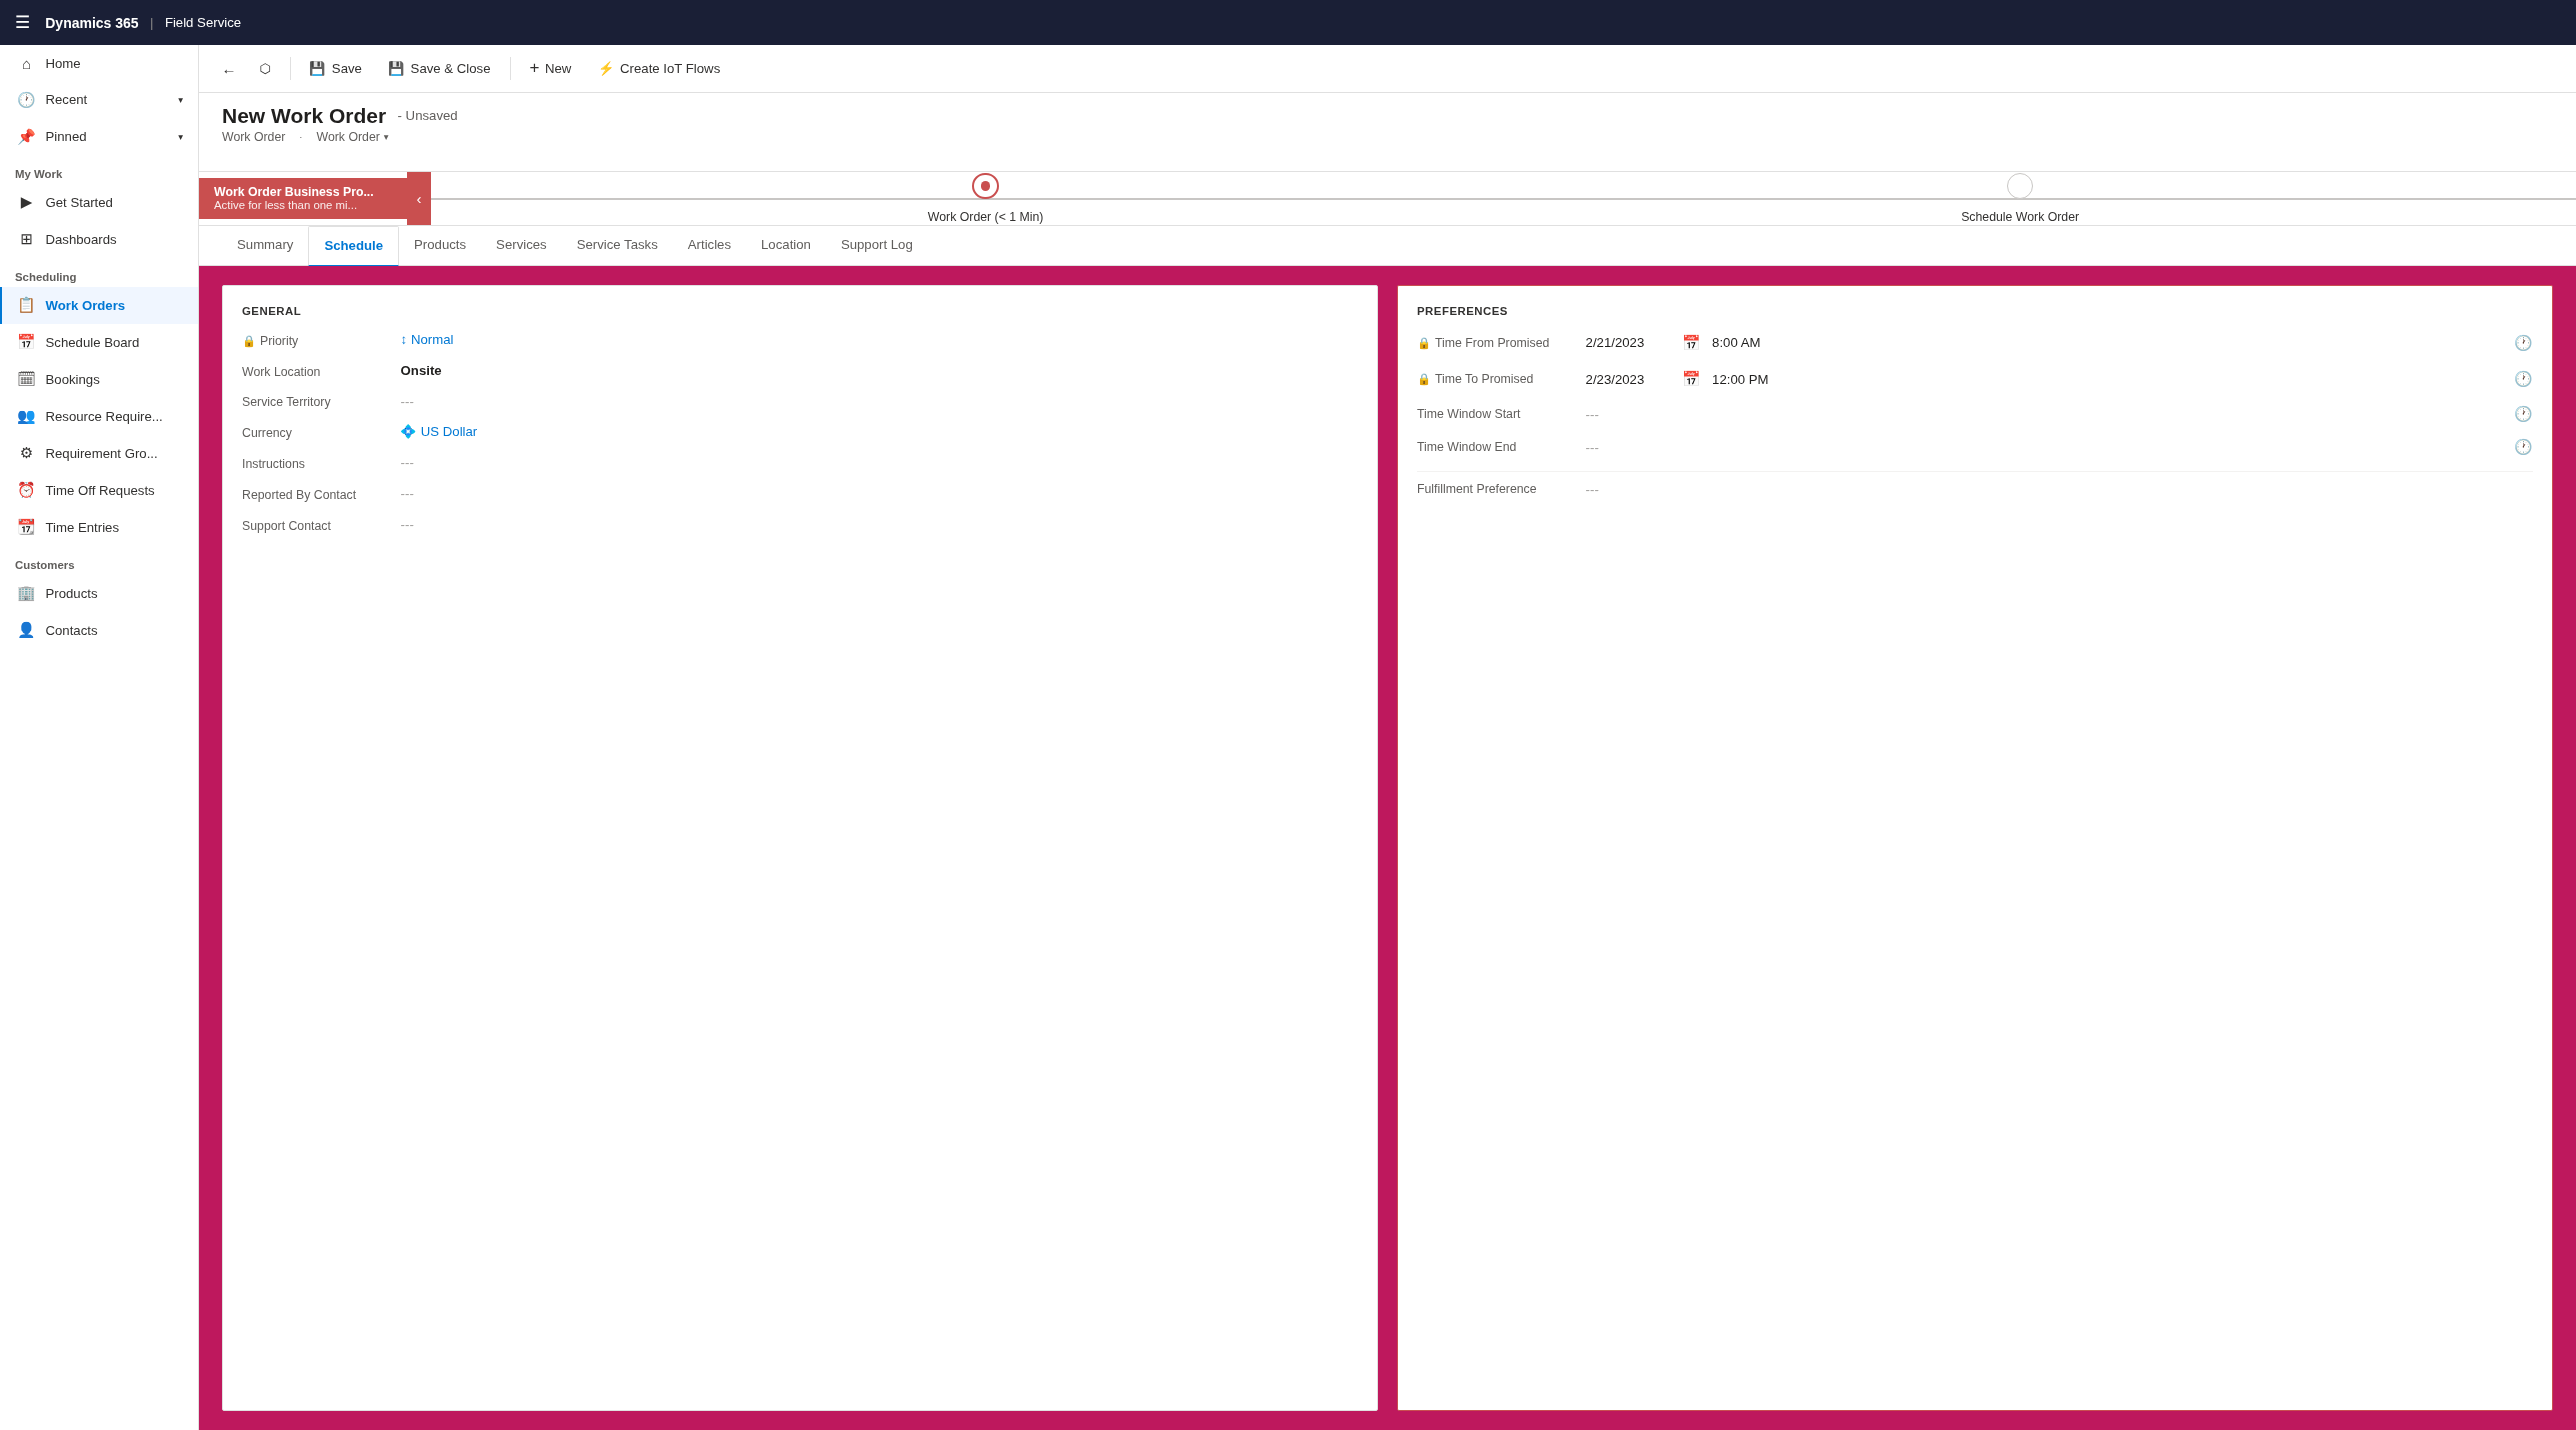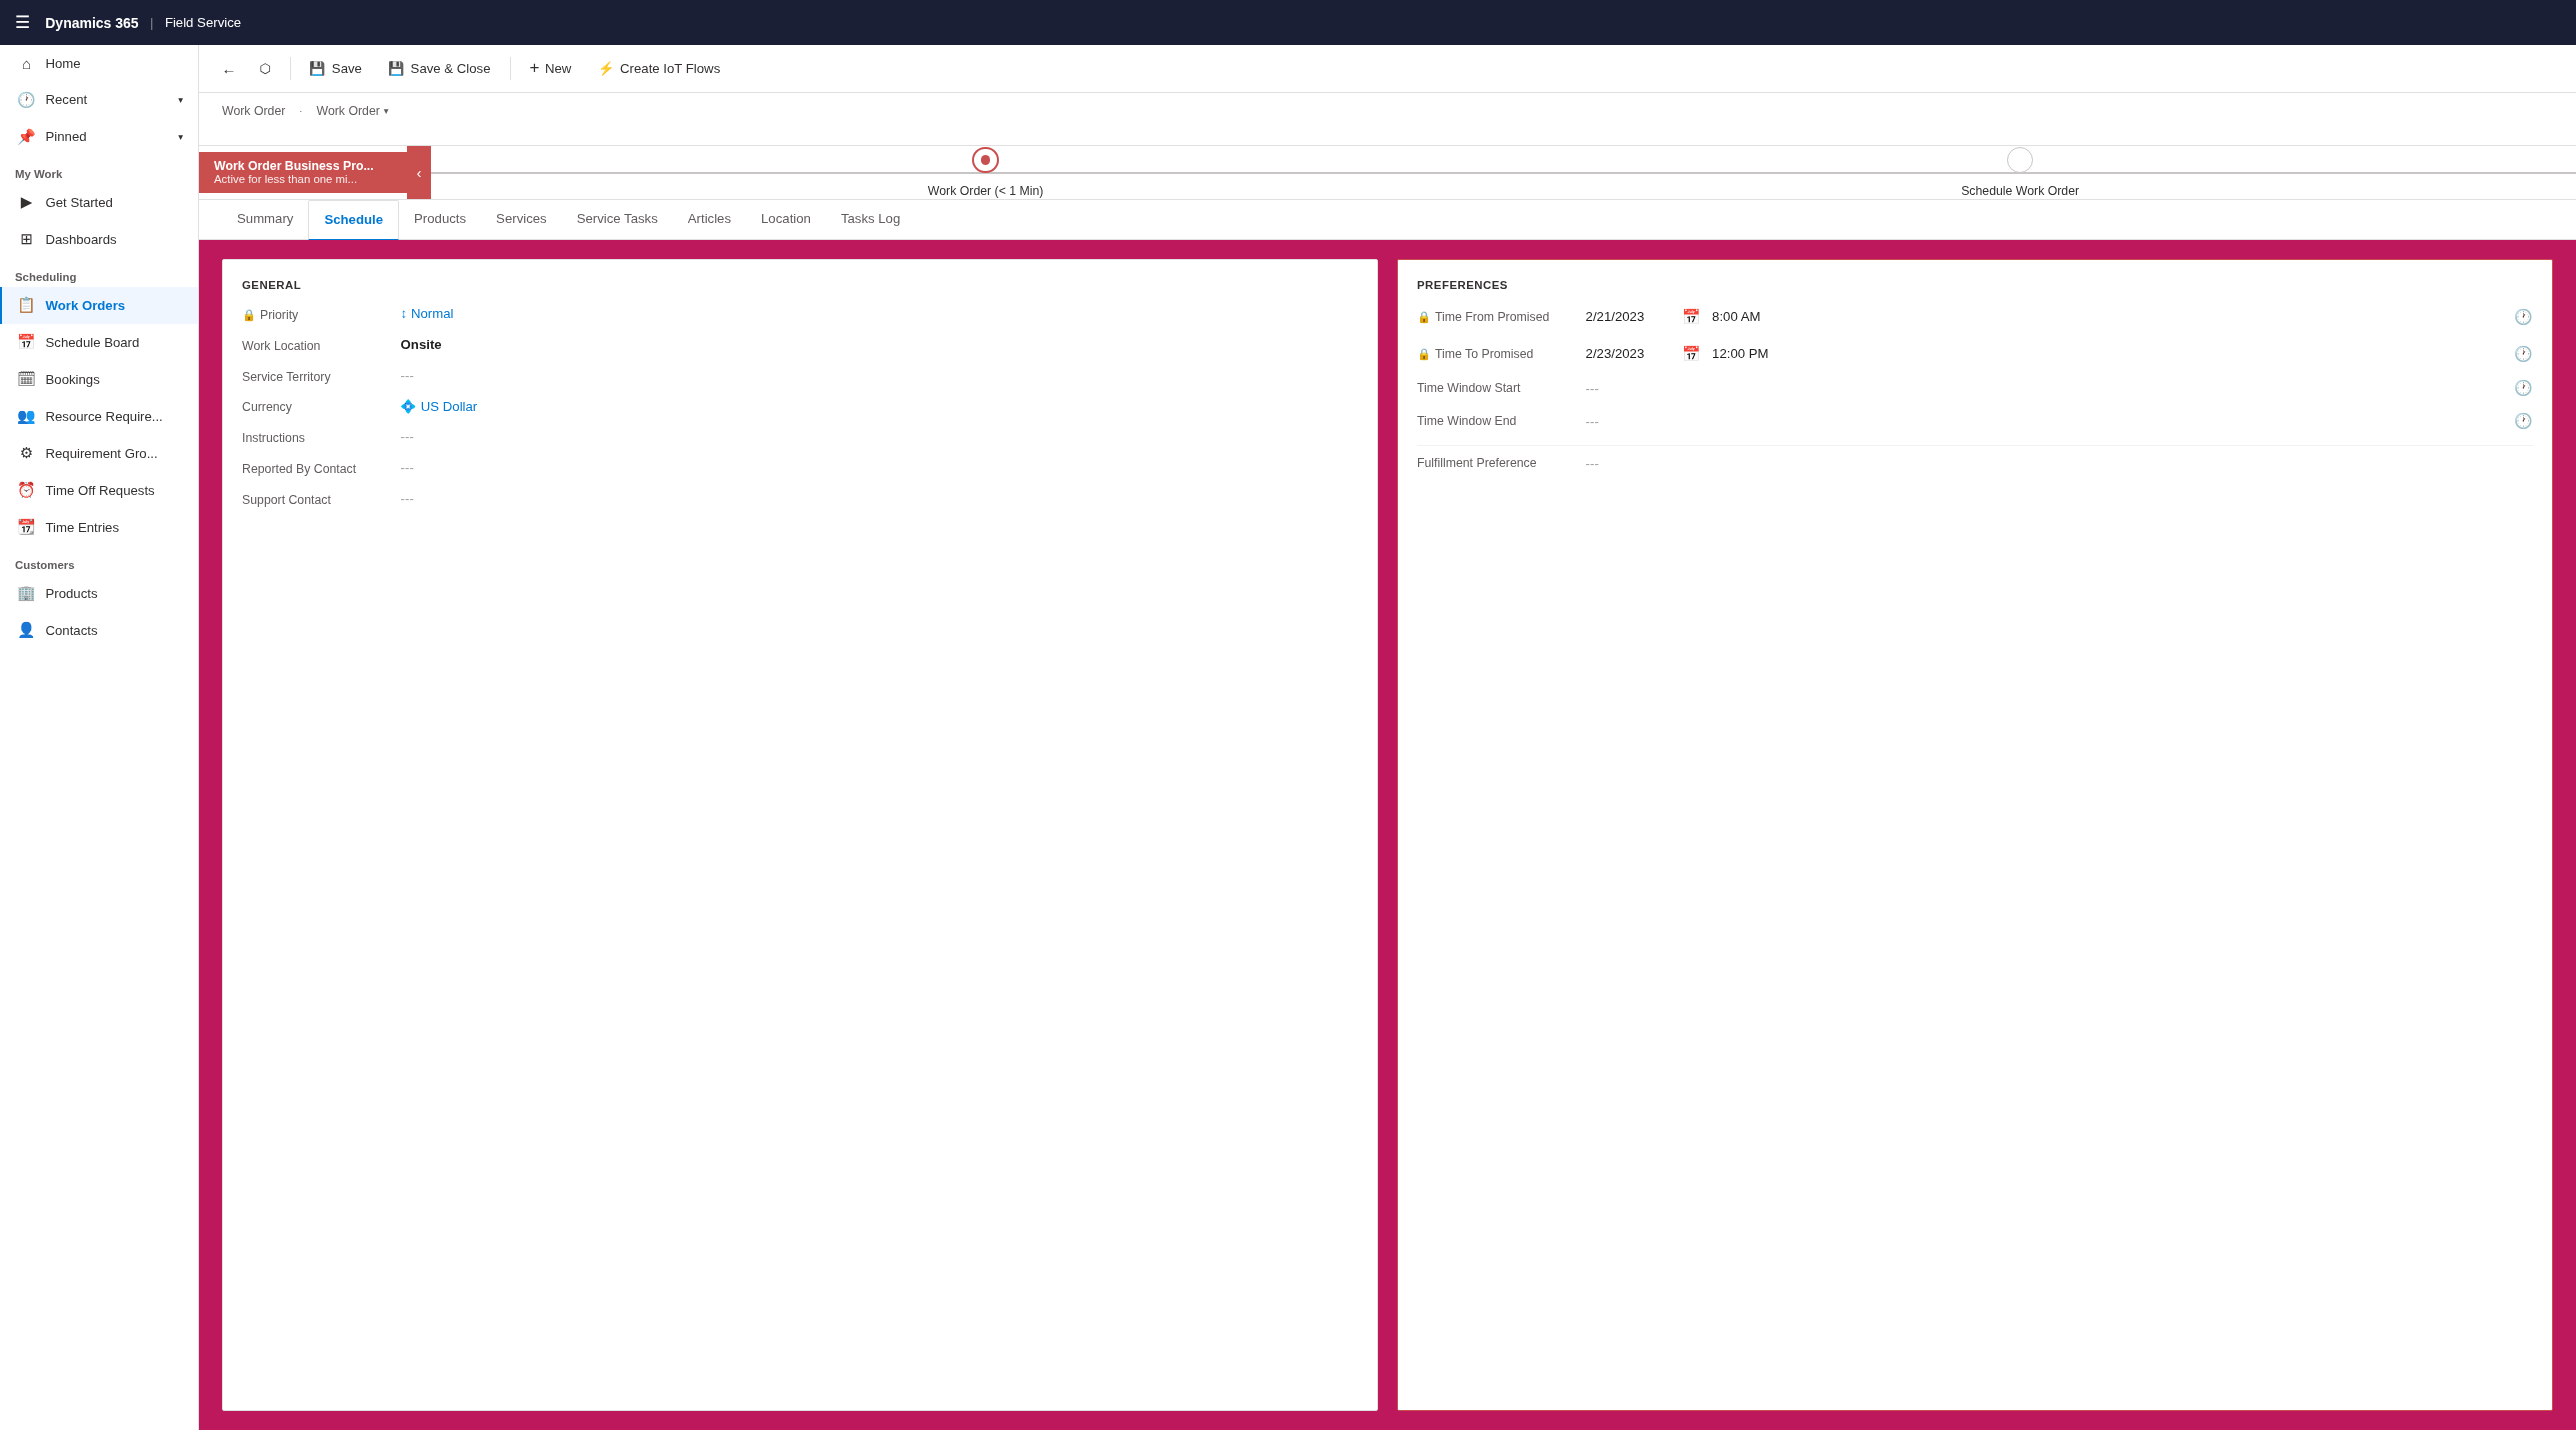--- a/index.html
+++ b/index.html
@@ -419,20 +419,24 @@
         <span style="font-size:17px; font-weight:300;">+</span>
         <span>New</span>
       </button>
       <button class="toolbar-btn">
         <span>⚡</span>
         <span>Create IoT Flows</span>
       </button>
     </div>
 
     <div class="page-header">
+      <div class="page-title-row">
+        <span class="page-title">New Work Order</span>
+        <span class="page-unsaved">- Unsaved</span>
+      </div>
       <div class="breadcrumb">
         <span class="breadcrumb-link">Work Order</span>
         <span class="breadcrumb-chevron">·</span>
         <span class="breadcrumb-current">
           <span>Work Order</span>
           <span style="font-size:9.5px;">▾</span>
         </span>
       </div>
     </div>
 
@@ -458,21 +462,21 @@
     </div>
 
     <div class="tabs">
       <div class="tab">Summary</div>
       <div class="tab active">Schedule</div>
       <div class="tab">Products</div>
       <div class="tab">Services</div>
       <div class="tab">Service Tasks</div>
       <div class="tab">Articles</div>
       <div class="tab">Location</div>
-      <div class="tab">Tasks Log</div>
+      <div class="tab">Support Log</div>
     </div>
 
     <div class="form-area">
 
       <div class="form-section">
         <div class="section-title">GENERAL</div>
 
         <div class="form-row">
           <div class="form-label">
             <span style="font-size:11.4px;color:#605e5c;">🔒</span>

